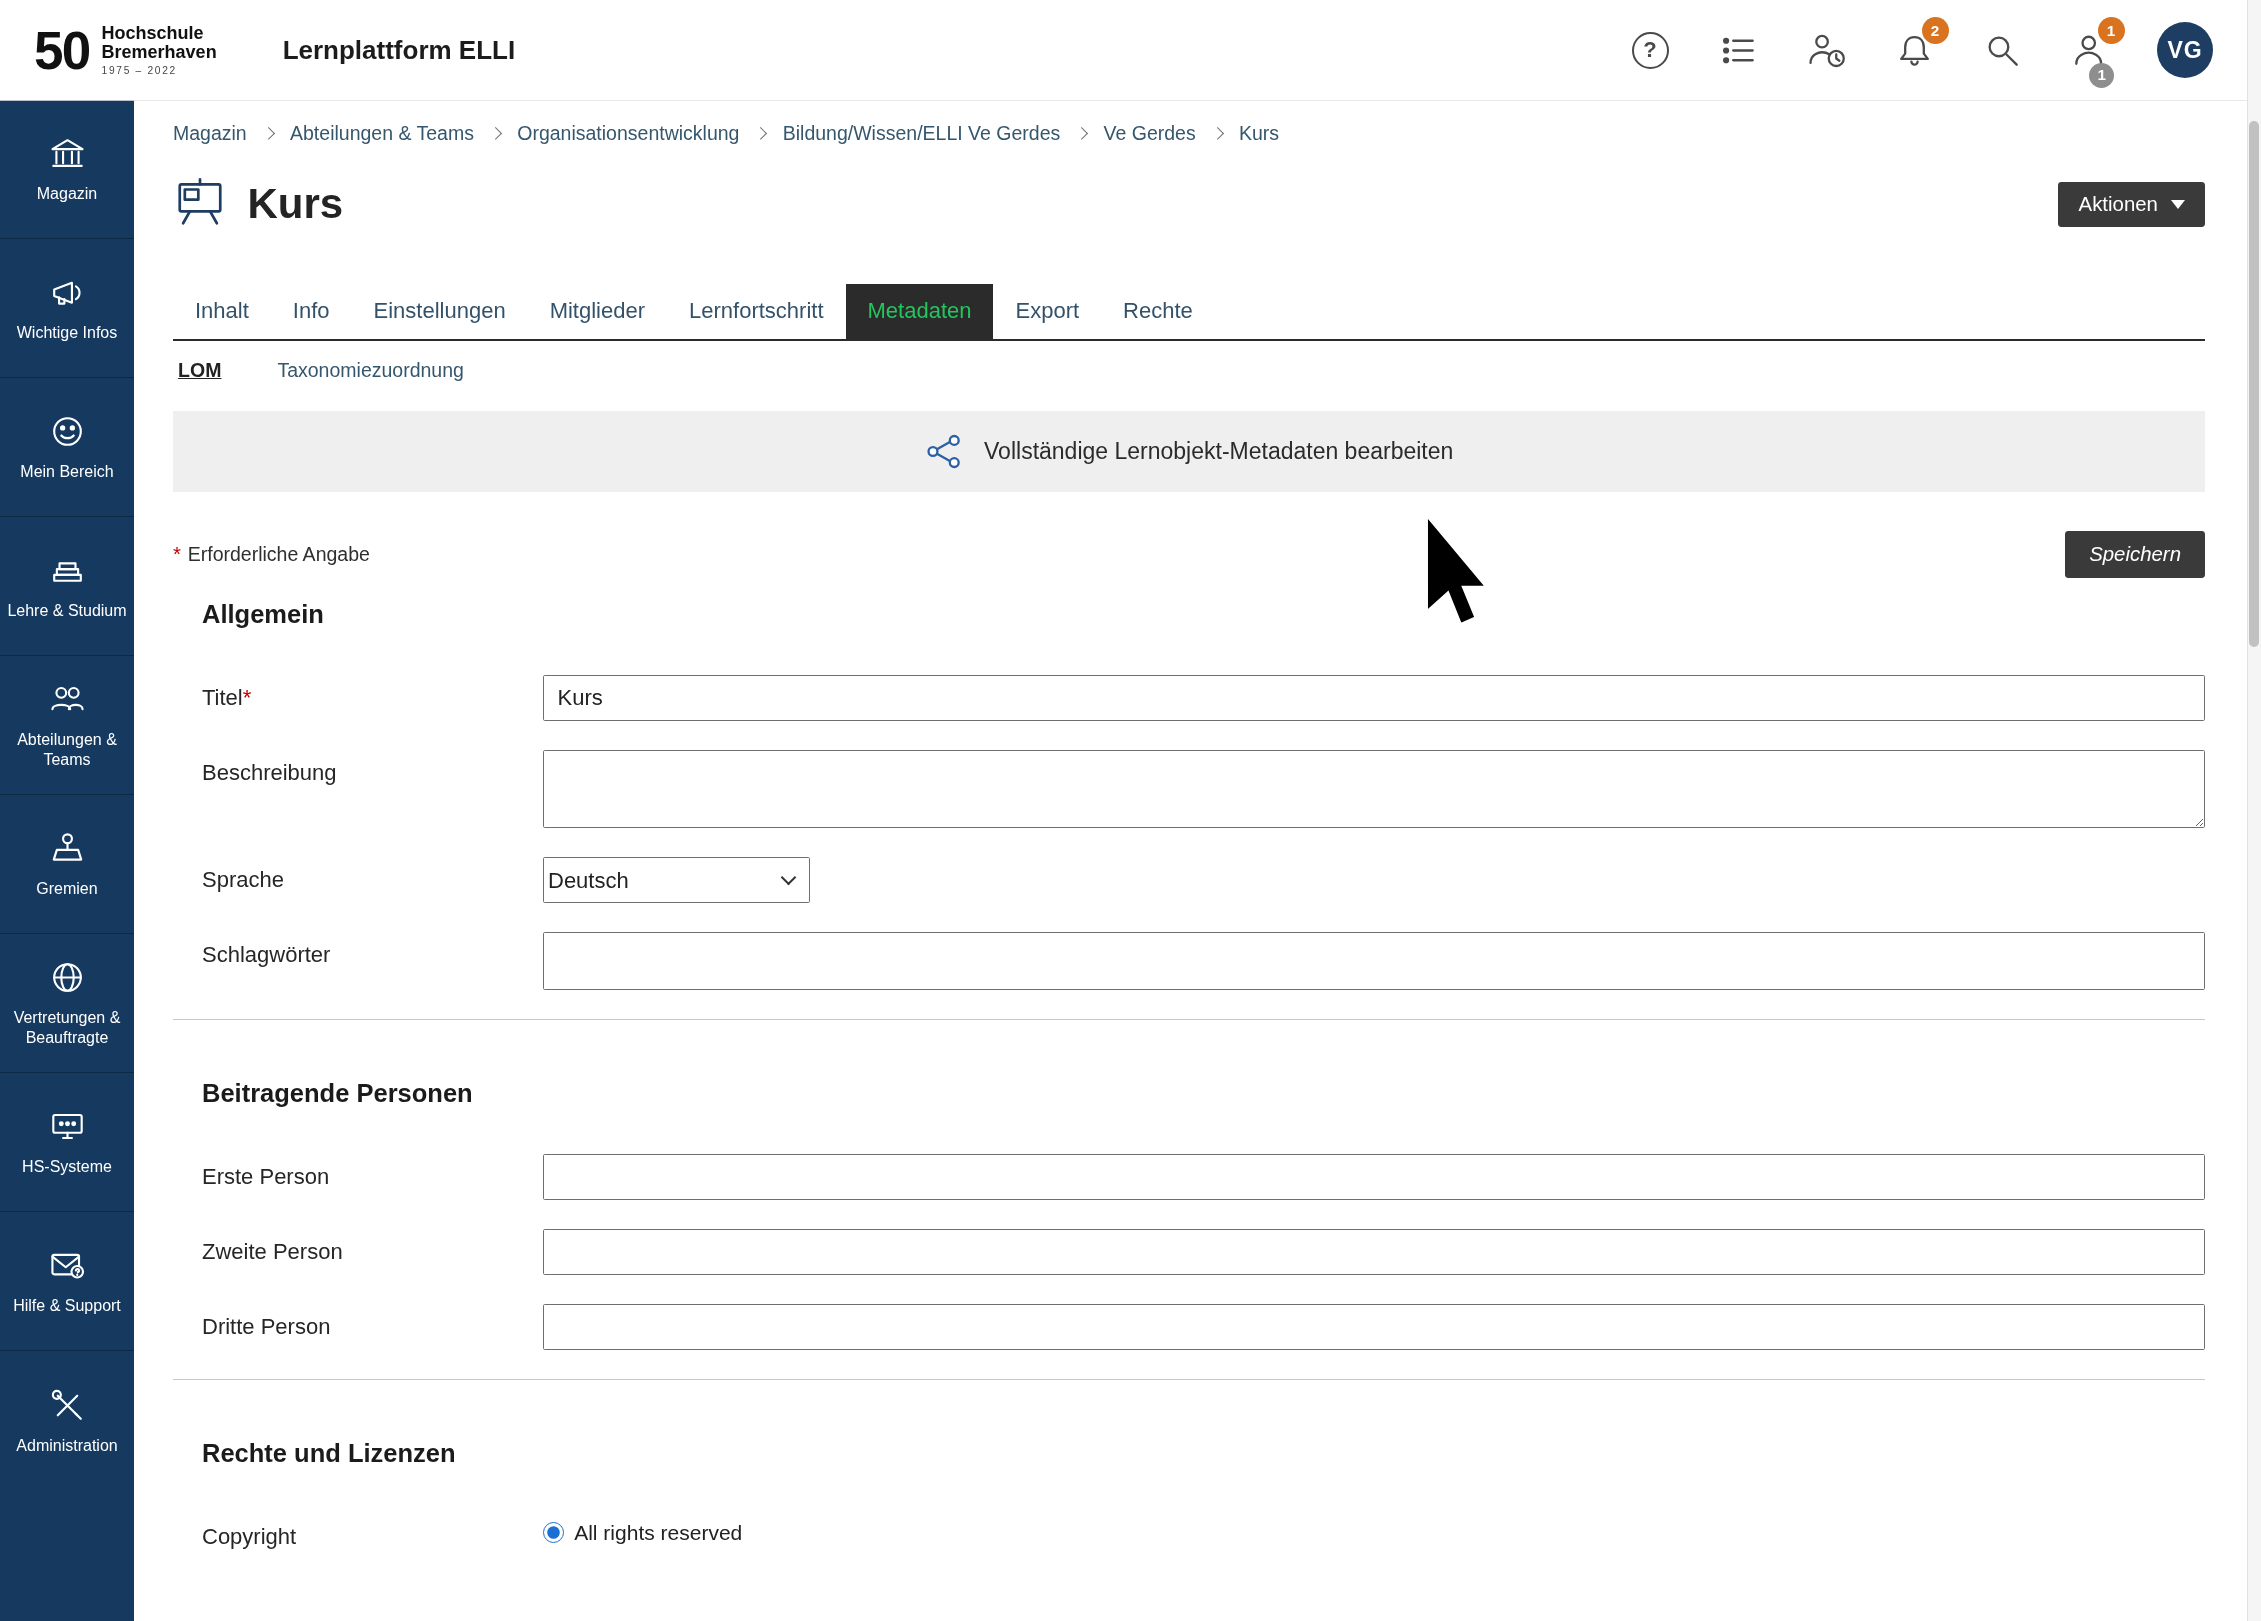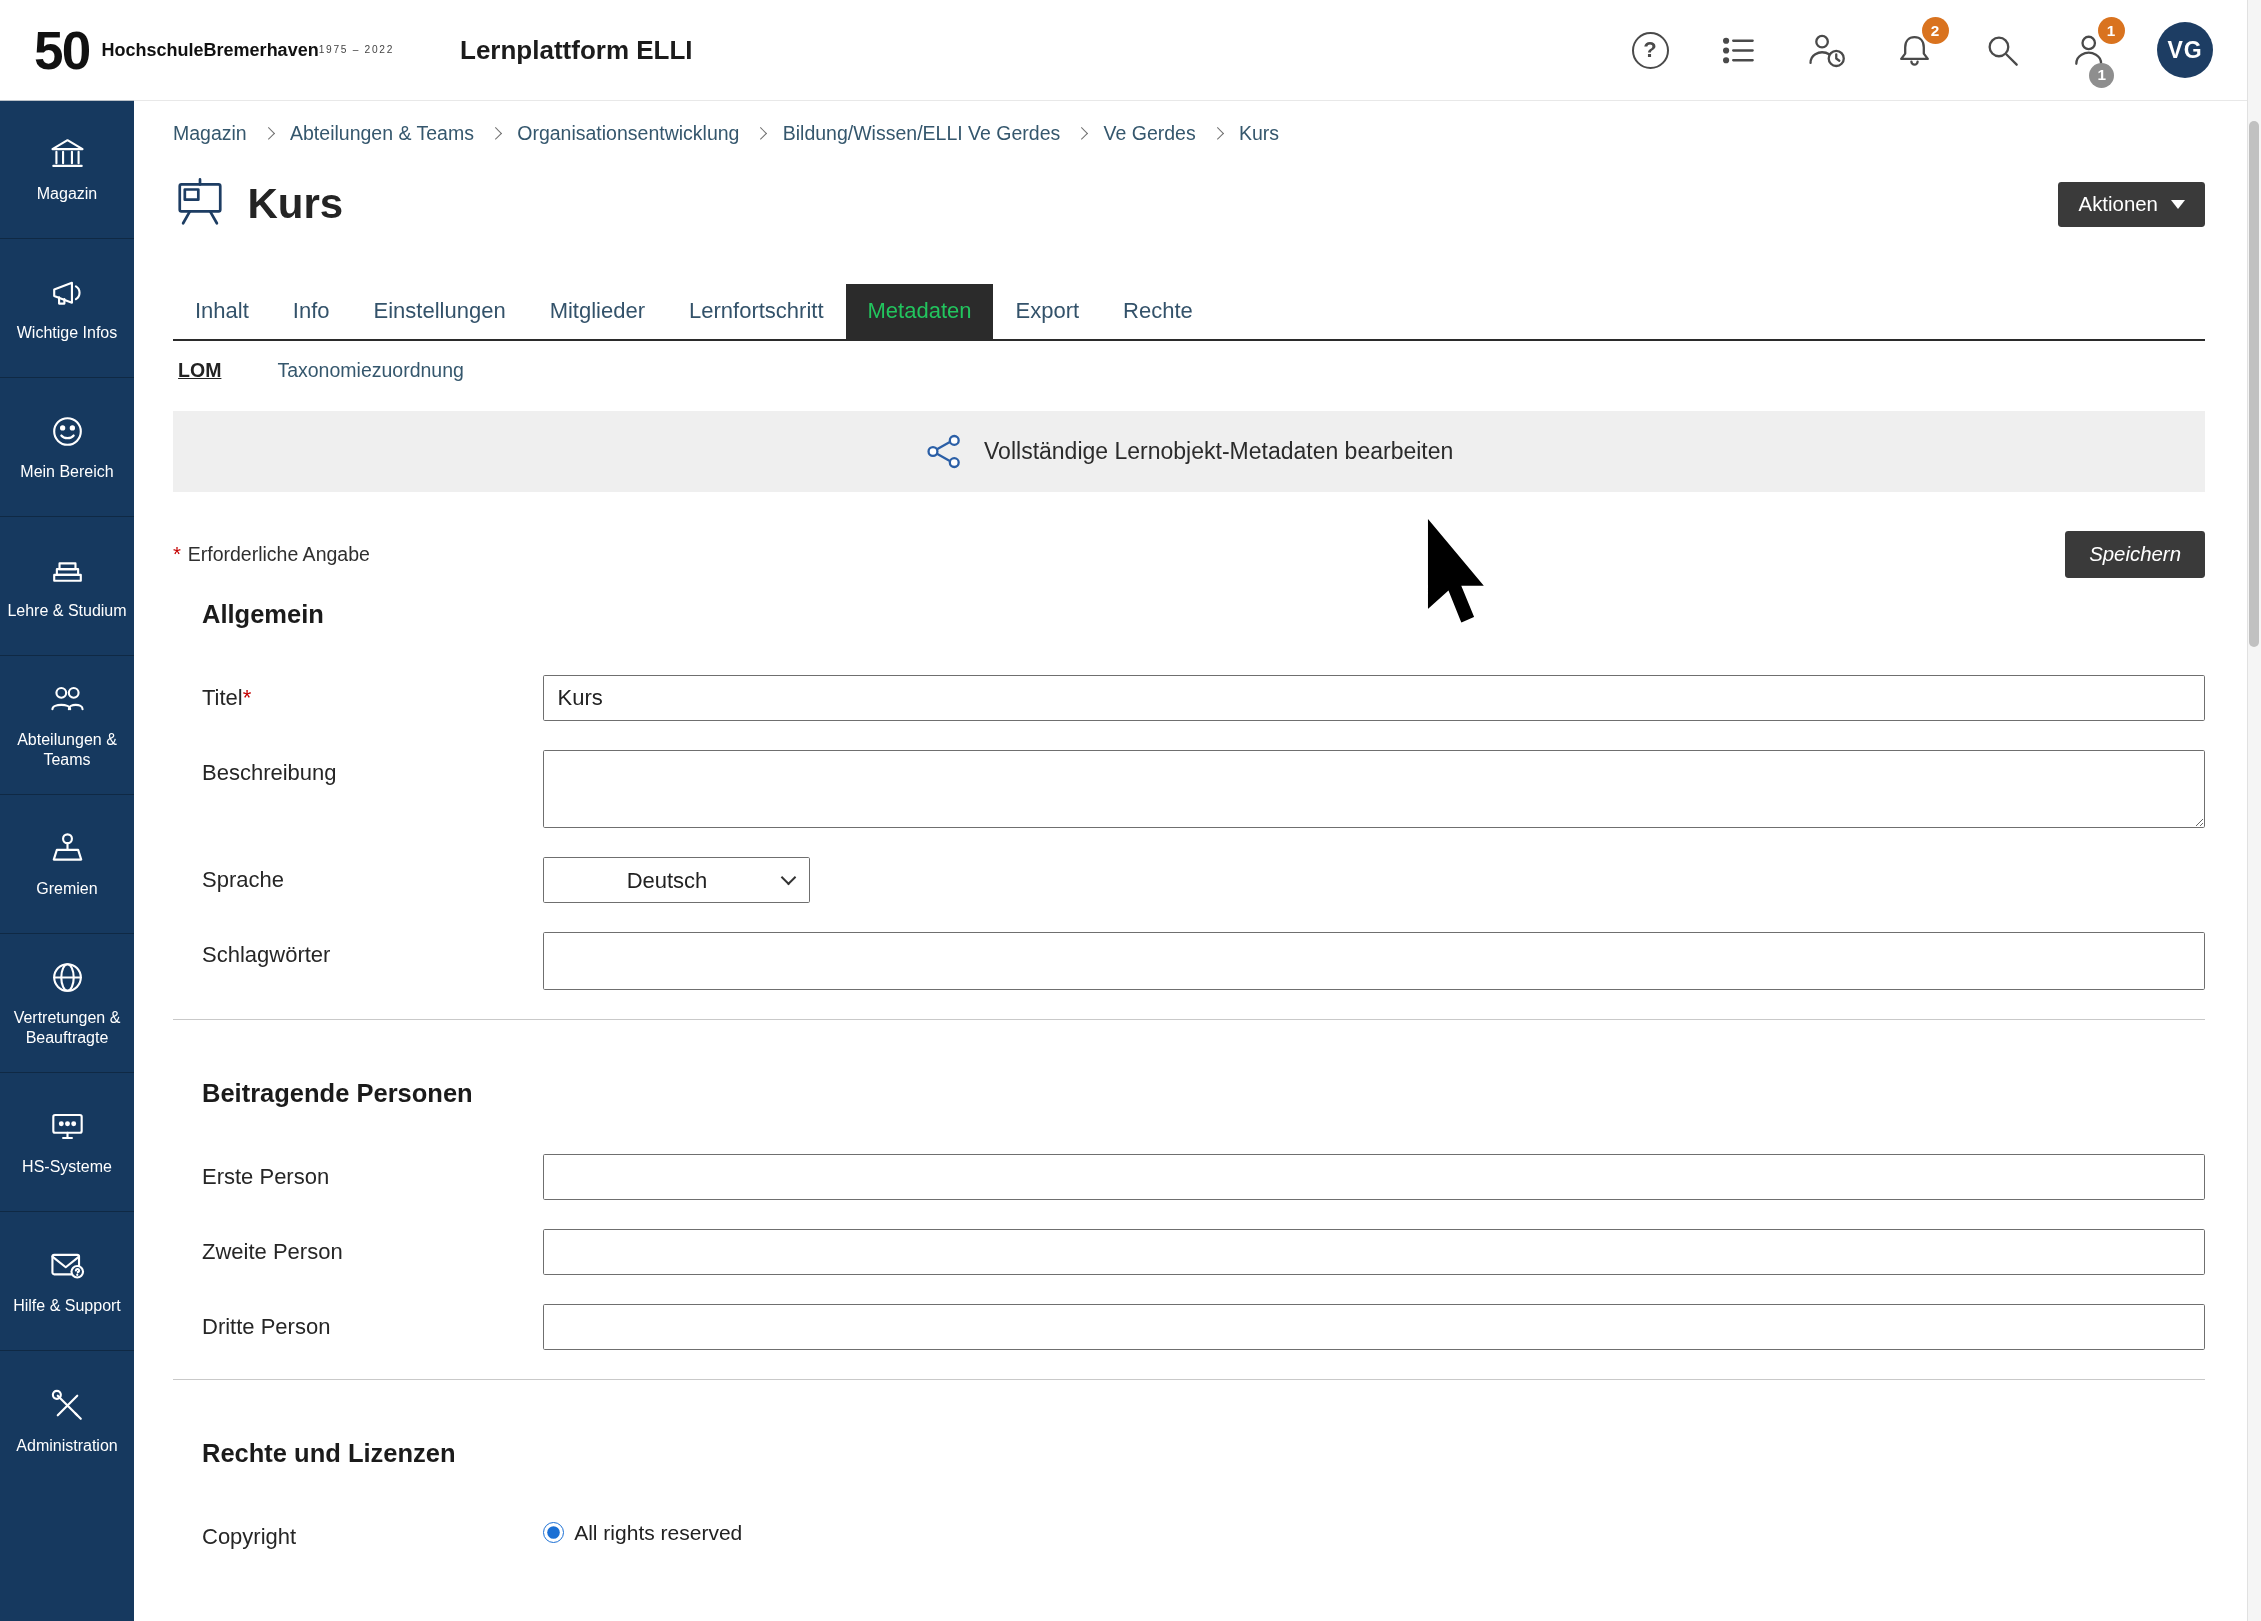--- a/index.html
+++ b/index.html
@@ -4,21 +4,21 @@
 <style>
   * { margin:0; padding:0; box-sizing:border-box; }
   html,body { width:2261px; height:1621px; overflow:hidden; background:#fff;
               font-family:"Liberation Sans", sans-serif; color:#222; }
 
   
   .topbar { height:100px; display:flex; align-items:center; padding:0 48px 0 34px;
             background:#fff; box-shadow:0 0.8px 0 #e3e3e3; position:relative; z-index:5; }
   .logo { display:flex; align-items:center; gap:12px; }
   .logo-big { font-size:53px; font-weight:700; color:#111; letter-spacing:-1.7px; line-height:1; }
-  .logo-text { display:flex; flex-direction:row; line-height:1.05; }
+  .logo-text { display:flex; flex-direction:column; line-height:1.05; }
   .logo-name { font-weight:700; font-size:18px; color:#111; }
   .logo-years { font-size:10.2px; color:#444; letter-spacing:1.7px; margin-top:4.2px; }
   .app-title { font-size:26px; font-weight:700; color:#1c1c1c; margin-left:66px; }
   .topbar-spacer { flex:1; }
   .topbar-icons { display:flex; align-items:center; gap:46px; }
   .tb-btn { position:relative; width:42px; height:42px; display:flex; align-items:center;
             justify-content:center; color:#4a4a4a; cursor:pointer; }
   .tb-btn svg { stroke:#4a4a4a; fill:none; stroke-width:2.6; stroke-linecap:round; stroke-linejoin:round; }
   .help-circle { width:37px; height:37px; border:2.5px solid #4a4a4a; border-radius:50%;
                  display:flex; align-items:center; justify-content:center;
@@ -86,22 +86,22 @@
   .form-row { display:grid; grid-template-columns:370px 1fr; margin-bottom:29px; align-items:start; }
   .form-label { font-size:22px; color:#262626; padding:10.2px 0 0 29px; }
   .label-star { color:#c40000; }
   .text-input { width:100%; height:46px; border:1.7px solid #6f6f6f; border-radius:1.7px; font-size:22px;
                 padding:0 13.6px; background:#fff; color:#222; font-family:inherit; }
   .tags-input { height:58px; }
   .textarea { width:100%; height:78px; border:1.7px solid #6f6f6f; border-radius:1.7px; font-size:22px;
               padding:8.5px 13.6px; background:#fff; color:#222; font-family:inherit; resize:both; }
   .select-wrap { position:relative; width:267px; }
   .select { width:100%; height:46px; border:1.7px solid #6f6f6f; border-radius:1.7px; font-size:22px;
-            padding:0 46px 0 27px; background:#fff; color:#222; font-family:inherit;
-            appearance:none;text-align:center; -webkit-appearance:none; }
+            padding:0 46px 0 4px; background:#fff; color:#222; font-family:inherit;
+            appearance:none; -webkit-appearance:none; }
   .select-chevron { position:absolute; right:16px; top:14.4px; width:11px; height:11px;
                     border-left:2.5px solid #333; border-bottom:2.5px solid #333;
                     transform:rotate(-45deg); pointer-events:none; }
   .divider { border:none; border-top:0.8px solid #c9c9c9; margin:12px 0 0; }
 
   .radio-option { display:flex; align-items:center; gap:10.2px; padding-top:6.8px; cursor:pointer; }
   .radio-option input { width:21px; height:21px; accent-color:#1a6fd4; }
   .radio-label { font-size:21px; color:#222; }
 
   

